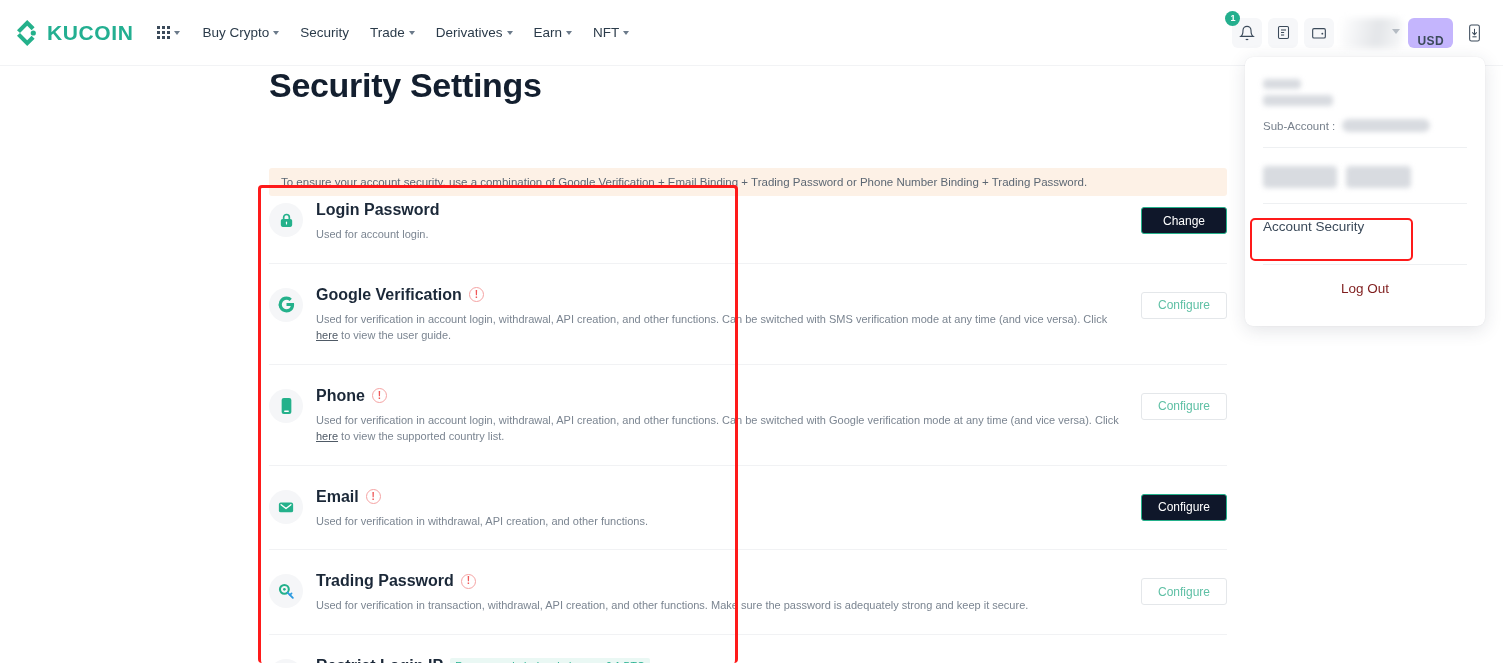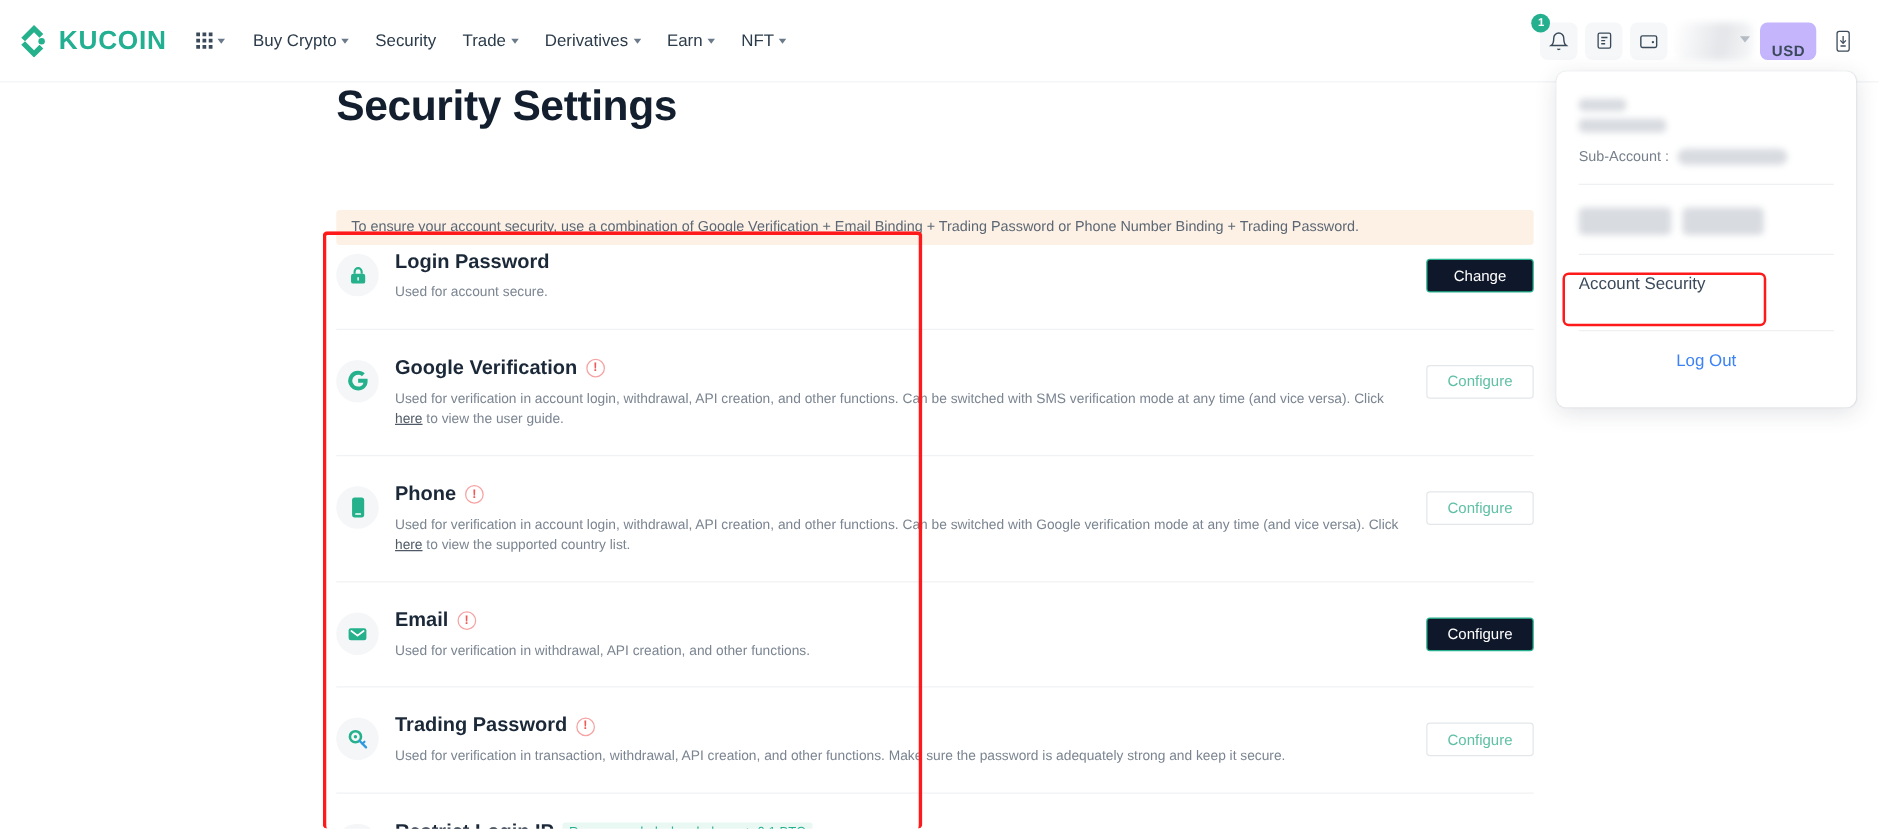--- a/index.html
+++ b/index.html
@@ -71,21 +71,21 @@
   .dd-sub { display: flex; align-items: center; gap: 7px; margin-top: 13px; }
   .dd-sub-label { font-size: 11.5px; color: #77808c; white-space: nowrap; }
   .dd-sub-val { width: 88px; height: 13px; border-radius: 8px; }
   .dd-div { height: 1px; background: #eef0f2; margin: 15px 0 0 0; }
   .dd-row2 { display: flex; gap: 9px; margin-top: 18px; }
   .dd-b1 { width: 74px; height: 22px; }
   .dd-b2 { width: 65px; height: 22px; }
   .dd-item {
     font-size: 13.5px; color: #3b4a5a; padding: 15px 0; cursor: pointer;
   }
-  .dd-logout { font-size: 13.5px; color: #3b82f6; text-align: center; padding: 16px 0; cursor: pointer; }
+  .dd-logout { font-size: 13.5px; color: #7f1d1d; text-align: center; padding: 16px 0; cursor: pointer; }
   .dd-hl {
     position: absolute; left: 5px; top: 161px; width: 163px; height: 43px;
     border: 2.5px solid #fe1a1a; border-radius: 5px; pointer-events: none;
   }
 
   
   .main { position: absolute; top: 66px; left: 0; width: 1503px; }
   .title {
     position: absolute; left: 269px; top: 0;
     font-size: 34px; font-weight: bold; color: #131f2f; letter-spacing: -0.3px;
@@ -274,21 +274,21 @@
             <rect x="4" y="10" width="16" height="11" rx="2.5" fill="#24b18b"></rect>
             <path d="M8 10V7.5a4 4 0 0 1 8 0V10" fill="none" stroke="#24b18b" stroke-width="2.4"></path>
             <rect x="11.2" y="13.5" width="1.6" height="4.2" rx=".8" fill="#fff"></rect>
           </svg>
         </div>
         <div class="row-body">
           <div class="row-title-line">
             <span class="row-title">Login Password</span>
           </div>
           <div class="row-desc">
-            <span>Used for account secure.</span>
+            <span>Used for account login.</span>
           </div>
         </div>
         <div class="row-action">
           <div class="btn solid">Change</div>
         </div>
       </div>
 
       <div class="row">
         <div class="row-icon">
           <svg width="19" height="19" viewBox="0 0 24 24">

